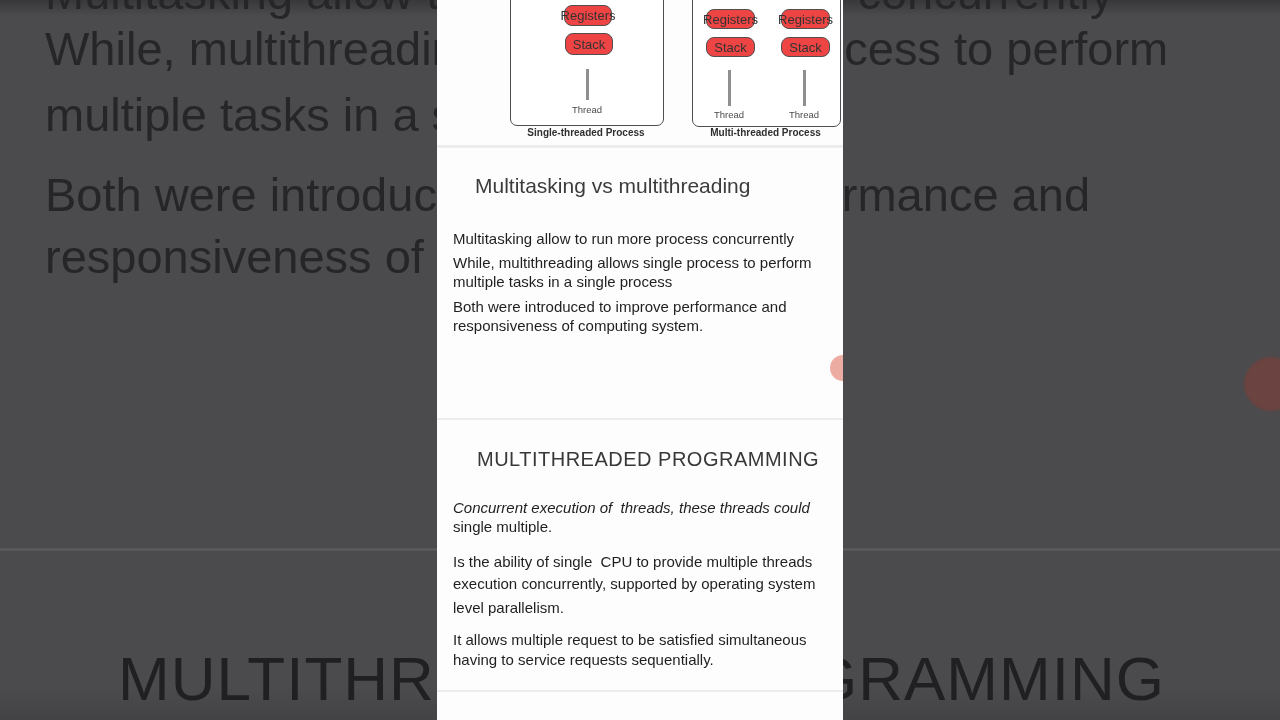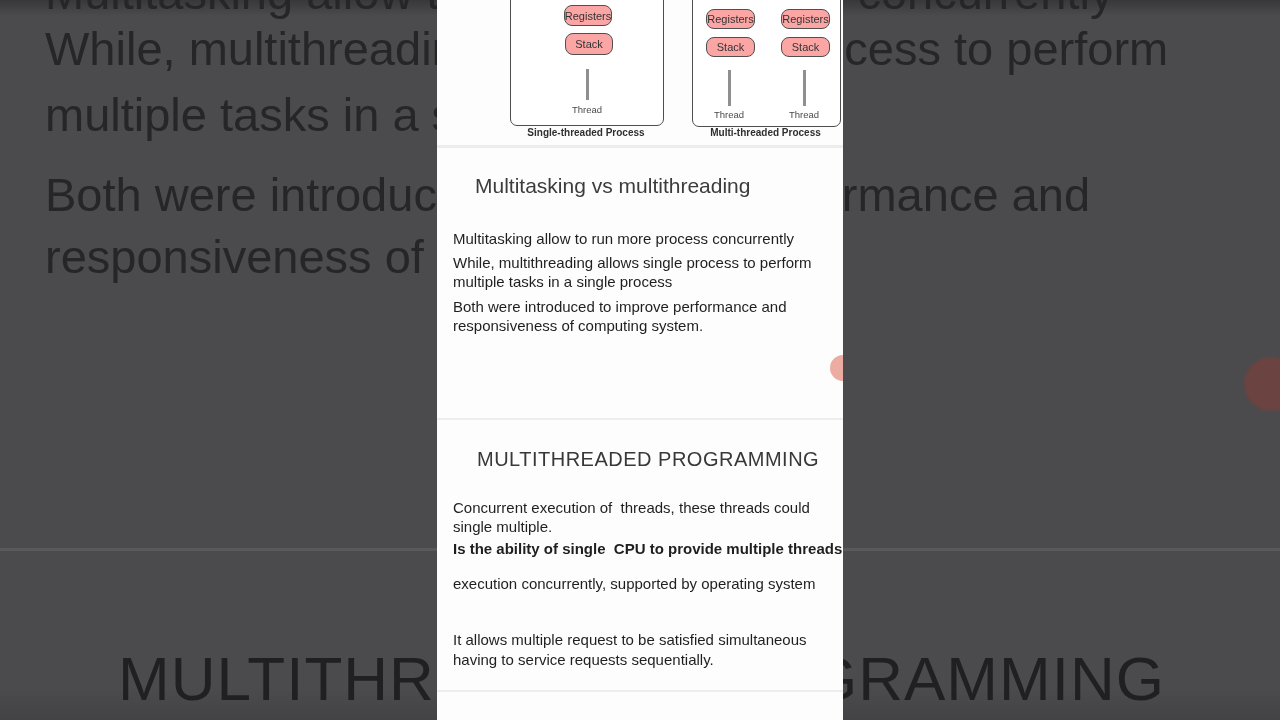--- a/index.html
+++ b/index.html
@@ -41,23 +41,23 @@
   .slide-programming{top:420px;height:272px;}
   .slide-next{top:692px;height:28px;}
   .slide-divider{position:absolute;left:0;width:406px;height:3px;background:#ededed;}
   .div1{top:145px;} .div2{top:418px;} .div3{top:690px;}
 
   
   .proc-box{position:absolute;border:1.5px solid #4e4e4e;border-radius:7px;background:#fff;}
   .proc-box.single{left:73px;top:-12px;width:152px;height:136px;}
   .proc-box.multi{left:255px;top:-12px;width:147px;height:137px;}
   .mini-box{
-    position:absolute;border:1.4px solid #4f4f4f;border-radius:8px;background:#fca5a5;
+    position:absolute;border:1.4px solid #4f4f4f;border-radius:8px;background:#ef4444;
     display:flex;align-items:center;justify-content:center;
-    font-size:11px;color:#333;
+    font-size:13px;color:#333;
   }
   .single .registers{left:53px;top:16px;width:46px;height:19px;}
   .single .stack{left:54px;top:44px;width:46px;height:20px;}
   .single .thread-line{position:absolute;left:75px;top:80px;width:2.5px;height:31px;background:#8f8f8f;}
   .single .thread-label{position:absolute;left:0;top:115px;width:152px;text-align:center;font-size:9.5px;color:#4a4a4a;}
   .multi .registers.c1{left:13px;top:20px;width:47px;height:18px;}
   .multi .stack.c1{left:13px;top:48px;width:47px;height:18px;}
   .multi .registers.c2{left:88px;top:20px;width:47px;height:18px;}
   .multi .stack.c2{left:88px;top:48px;width:47px;height:18px;}
   .multi .thread-line{position:absolute;top:81px;width:2.5px;height:36px;background:#8f8f8f;}
@@ -78,22 +78,22 @@
   .slide-programming .slide-title{left:40px;top:28px;font-size:20px;font-weight:300;letter-spacing:0.5px;color:#383838;}
   .body-line{
     position:absolute;left:16px;white-space:pre;
     font-size:15px;line-height:19px;color:#1f1f1f;width:400px;
   }
   
   .mt-b1{top:81px;}
   .mt-b2a{top:105px;} .mt-b2b{top:124px;}
   .mt-b3a{top:149px;} .mt-b3b{top:168px;}
   
-  .pg-p1a{top:78px;}  .pg-p1b{top:97px;}
-  .pg-p2a{top:119px;font-weight:bold;} .pg-p2b{top:154px;}
+  .pg-p1a{top:78px;font-style:italic;}  .pg-p1b{top:97px;}
+  .pg-p2a{top:132px;} .pg-p2b{top:154px;}
   .pg-p3a{top:159px;} .pg-p3b{top:178px;}
   .pg-p4a{top:199px;margin-top:11px;} .pg-p4b{top:230px;}
   .accent-circle{
     position:absolute;left:393px;top:207px;width:26px;height:26px;
     border-radius:50%;background:#edaca1;
   }
 </style>
 </head>
 <body>
 
@@ -145,20 +145,21 @@
       <div class="accent-circle"></div>
     </section>
     <div class="slide-divider div2"></div>
 
     <section class="slide slide-programming">
       <div class="slide-title">MULTITHREADED PROGRAMMING</div>
       <div class="body-line pg-p1a">Concurrent execution of  threads, these threads could</div>
       <div class="body-line pg-p1b">single multiple.</div>
       <div class="body-line pg-p2a">Is the ability of single  CPU to provide multiple threads</div>
       <div class="body-line pg-p2b">execution concurrently, supported by operating system</div>
+      <div class="body-line pg-p3b">level parallelism.</div>
       <div class="body-line pg-p4a">It allows multiple request to be satisfied simultaneous</div>
       <div class="body-line pg-p4b">having to service requests sequentially.</div>
     </section>
     <div class="slide-divider div3"></div>
 
     <section class="slide slide-next"></section>
   </div>
 </div>
 
 </body></html>

